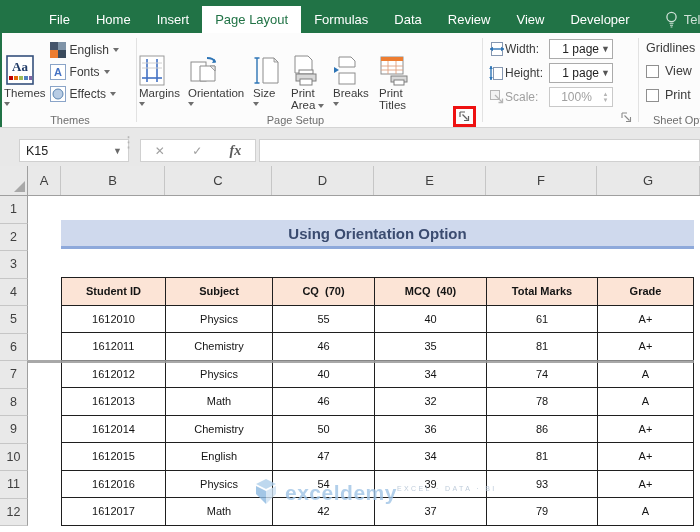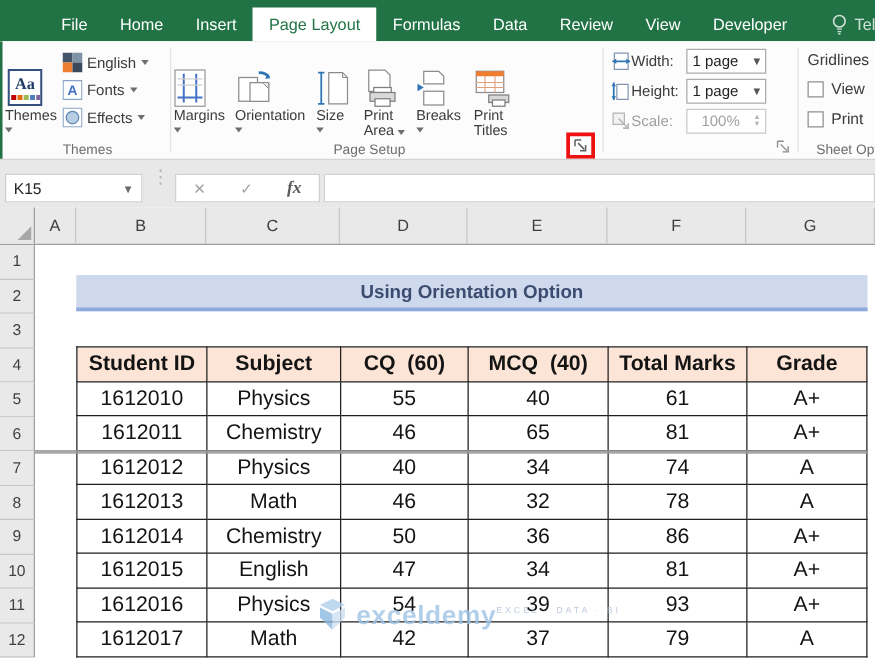--- a/index.html
+++ b/index.html
@@ -41,21 +41,21 @@
   .mini-col { display:flex; flex-direction:column; gap:3px; padding-top:7px; }
   .minibtn { display:flex; align-items:center; gap:4px; font-size:12px; color:#3b3b3b; height:19px; cursor:default; }
   .minibtn .dd { margin-top:1px; }
 
   
   .srow { position:absolute; left:4px; display:flex; align-items:center; gap:0; height:20px; }
   .s-lab { font-size:12px; color:#3b3b3b; width:44px; }
   .s-lab.dis, .dis { color:#a0a0a0; }
   .combo { width:64px; height:20px; background:#fff; border:1px solid #ababab;
     display:flex; align-items:center; font-size:12px; color:#222; padding-left:4px; }
-  .combo .cval { flex:1; }
+  .combo .cval { flex:1;text-align:right; }
   .combo .carr { width:13px; text-align:center; color:#555; font-size:9px; }
   .spin { width:64px; height:20px; background:#fff; border:1px solid #c9c9c9;
     display:flex; align-items:center; font-size:12px; color:#a0a0a0; padding-left:4px; }
   .spin .cval { flex:1; text-align:center; }
   .spin .updown { width:13px; display:flex; flex-direction:column; align-items:center;
     font-size:6px; color:#b5b5b5; line-height:6px; }
 
   
   .shead { position:absolute; top:8px; left:5px; font-size:12.5px; color:#3b3b3b; }
   .cbrow { position:absolute; left:5px; display:flex; align-items:center; gap:6px;
@@ -64,21 +64,21 @@
 
   .launcher { position:absolute; width:14px; height:14px; display:flex; align-items:center;
     justify-content:center; cursor:default; }
   .scale-launcher { right:4px; bottom:4px; }
   .red-box { position:absolute; right:6px; bottom:1px; width:23px; height:21px;
     border:3px solid #ee1111; display:flex; align-items:center; justify-content:center; }
   .red-box .launcher { position:static; }
 
   
   .fstrip { position:absolute; top:128px; left:0; width:700px; height:38px; background:#e8e8e8; }
-  .namebox { position:absolute; left:4px; top:11px; width:110px; height:23px; background:#fff;
+  .namebox { position:absolute; left:19px; top:11px; width:110px; height:23px; background:#fff;
     border:1px solid #d0d0d0; display:flex; align-items:center; font-size:12.5px; color:#222; padding:0 6px; }
   .namebox .nbarr { margin-left:auto; font-size:9px; color:#696969; }
   .vdots { position:absolute; left:121px; top:9px; color:#b5b5b5; font-size:15px; line-height:10px; }
   .fbtns { position:absolute; left:140px; top:11px; width:116px; height:23px; background:#fff;
     border:1px solid #d0d0d0; display:flex; align-items:center; justify-content:space-around; }
   .fbx { color:#a0a0a0; font-size:12px; cursor:default; }
   .fx { font-family:"Liberation Serif", serif; font-style:italic; font-weight:bold;
     font-size:14px; color:#5a5a5a; }
   .finput { position:absolute; left:259px; top:11px; width:441px; height:23px; background:#fff;
     border:1px solid #d0d0d0; font-size:12.5px; padding:0 4px; outline:none; }
@@ -98,21 +98,21 @@
   .row-h { width:28px; height:27.5px; background:#e9e9e9; border-bottom:1px solid #c6c6c6;
     border-right:1px solid #9f9f9f; display:flex; align-items:center; justify-content:center;
     font-size:12.5px; color:#3f3f3f; cursor:default; }
 
   .banner { position:absolute; left:61px; top:24px; width:633px; height:29px; background:#cfd9ed;
     border-bottom:3px solid #8ea9db; display:flex; align-items:center; justify-content:center;
     font-weight:bold; font-size:15px; color:#3b4c70; }
 
   .dtable { position:absolute; left:61px; top:81px; width:632px; border-collapse:collapse; table-layout:fixed; }
   .dtable th, .dtable td { border:1.5px solid #1f1f1f; height:27.5px; text-align:center;
-    font-size:17px; color:#141414; padding:2px; white-space:pre; }
+    font-size:11px; color:#141414; padding:2px; white-space:pre; }
   .dtable th { background:#fce4d6; font-weight:bold; }
 
   .stitch { position:absolute; left:28px; top:163.5px; width:666px; height:3px; background:#999; opacity:.85; }
 
   .watermark { position:absolute; left:254px; top:282px; display:flex; align-items:center; gap:5px;
     opacity:.8; pointer-events:none; }
   .wm-text { display:flex; flex-direction:row; }
   .wm-brand { font-size:21px; font-weight:bold; color:#9fc4e6; letter-spacing:.5px; line-height:19px; }
   .wm-tag { font-size:7px; color:#aebfd2; letter-spacing:2.4px; margin-top:2px; }
 
@@ -408,40 +408,40 @@
           <col style="width: 107px;">
           <col style="width: 102px;">
           <col style="width: 112px;">
           <col style="width: 111px;">
           <col style="width: 96px;">
         </colgroup>
       <thead>
           <tr>
             <th>Student ID</th>
             <th>Subject</th>
-            <th>CQ  (60)</th>
+            <th>CQ  (70)</th>
             <th>MCQ  (40)</th>
             <th>Total Marks</th>
             <th>Grade</th>
           </tr>
         </thead>
       <tbody>
           <tr>
             <td>1612010</td>
             <td>Physics</td>
             <td>55</td>
             <td>40</td>
             <td>61</td>
             <td>A+</td>
           </tr>
           <tr>
             <td>1612011</td>
             <td>Chemistry</td>
             <td>46</td>
-            <td>65</td>
+            <td>35</td>
             <td>81</td>
             <td>A+</td>
           </tr>
           <tr>
             <td>1612012</td>
             <td>Physics</td>
             <td>40</td>
             <td>34</td>
             <td>74</td>
             <td>A</td>

